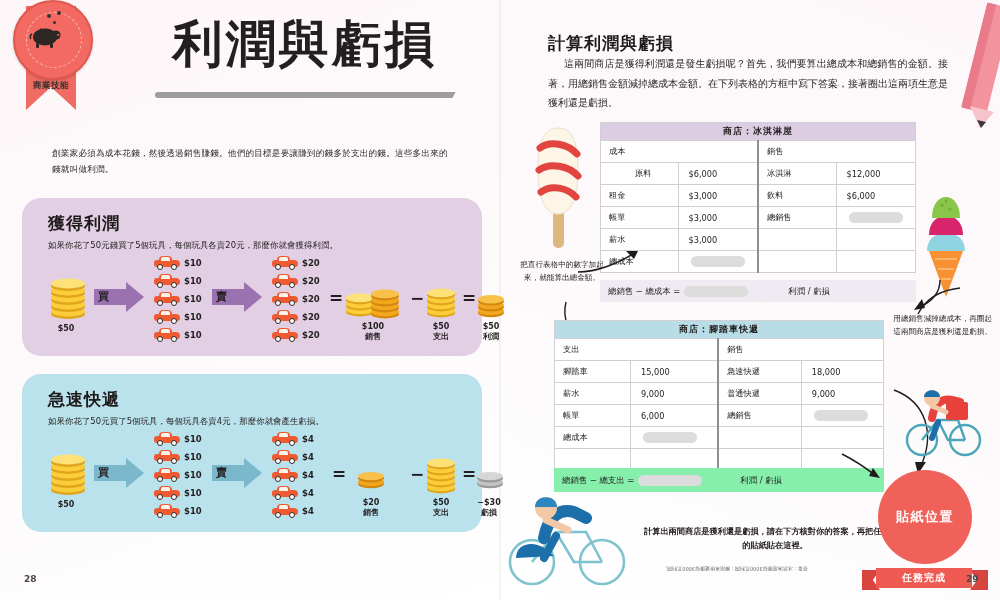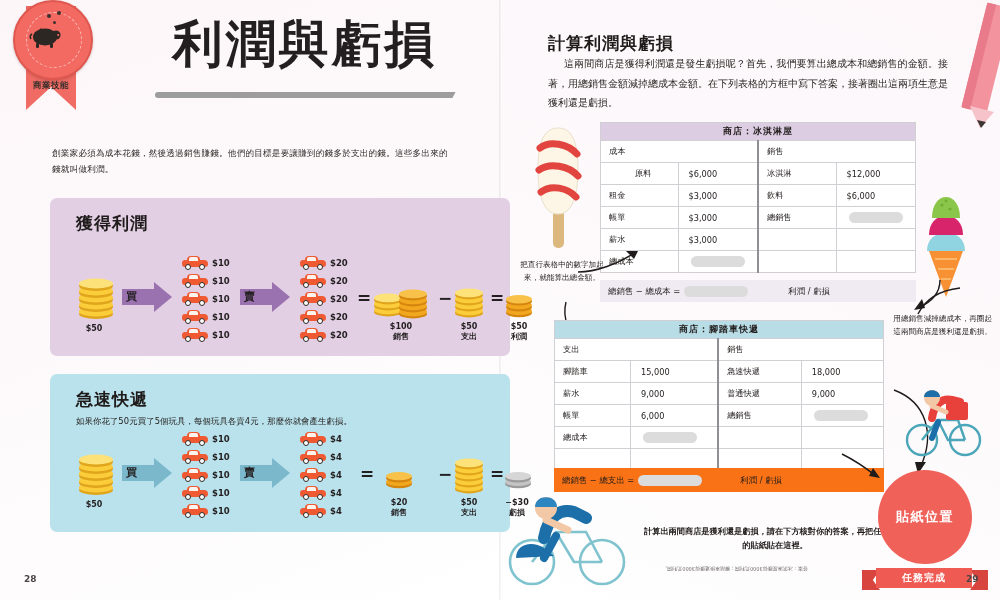--- a/index.html
+++ b/index.html
@@ -40,21 +40,21 @@
     text-align:center;line-height:1.06;}
   .title-rule{position:absolute;left:155px;top:92px;width:295px;height:6px;
     background:#9d9d9d;border-radius:3px;}
   .title-rule:after{content:"";position:absolute;right:-4px;top:0;
     width:8px;height:6px;background:#9d9d9d;transform:skewX(-28deg);}
 
   .intro-left{position:absolute;left:52px;top:146px;width:400px;
     font-size:8.6px;line-height:1.85;color:#2f2b29;letter-spacing:.2px;}
 
   
-  .panel{position:absolute;left:22px;width:460px;border-radius:7px;margin-left:28px;}
+  .panel{position:absolute;left:22px;width:460px;border-radius:19px;}
   .panel.profit{top:198px;height:158px;background:#e2cfe4;}
   .panel.loss{top:374px;height:158px;background:#b9e2ec;}
   .panel-title{position:absolute;left:26px;top:14px;font-size:17px;
     font-weight:800;color:#1f1b1a;letter-spacing:1px;}
   .panel-sub{position:absolute;left:26px;top:41px;width:410px;font-size:8.4px;
     color:#262220;line-height:1.6;letter-spacing:.1px;}
 
   .stage{position:absolute;left:10px;top:56px;width:445px;height:98px;}
 
   
@@ -166,20 +166,21 @@
 
   <div class="main-title">利潤與虧損</div>
   <div class="title-rule"></div>
 
   <div class="intro-left">
     <span>創業家必須為成本花錢，然後透過銷售賺錢。他們的目標是要讓賺到的錢多於支出的錢。這些多出來的錢就叫做利潤。</span>
   </div>
 
   <div class="panel profit">
     <div class="panel-title">獲得利潤</div>
+    <div class="panel-sub">如果你花了50元錢買了5個玩具，每個玩具各賣20元，那麼你就會獲得利潤。</div>
 
     <div class="stage">
 
       <div class="stack" style="left:14px;top:18px;width:40px;height:46px;">
         <svg width="44" height="48" viewBox="0 0 44 48">
           <g>
             <ellipse cx="22" cy="42" rx="17" ry="5" fill="#e0a51c"></ellipse>
               <ellipse cx="22" cy="39.5" rx="17" ry="5" fill="#fbcd3a"></ellipse>
             <ellipse cx="22" cy="35" rx="17" ry="5" fill="#e0a51c"></ellipse>
               <ellipse cx="22" cy="32.5" rx="17" ry="5" fill="#fbcd3a"></ellipse>
@@ -697,21 +698,21 @@
     <tr>
       <td class="lbl"></td>
       <td class="val"></td>
       <td class="lbl divider-col"></td>
       <td class="val"></td>
     </tr>
   </tbody>
     </table>
 
   <div class="sumbar" style="left:554px;top:468px;width:330px;height:24px;
-       background:#f97316;padding-left:8px;box-sizing:border-box;">
+       background:#86efac;padding-left:8px;box-sizing:border-box;">
     <span>總銷售 − 總支出 =</span>
     <span class="b"></span>
     <span style="margin-left:34px;">利潤 / 虧損</span>
   </div>
 
   <div class="note" style="left:888px;top:312px;width:104px;text-align:right;">用總銷售減掉總成本，再圈起這兩間商店是獲利還是虧損。</div>
   <svg class="illus" style="left:906px;top:278px;" width="40" height="36">
     <path d="M34 2 C34 14 26 24 12 30" stroke="#1f1b1a" stroke-width="1.4" fill="none"></path>
     <path d="M8 32 L19 30 L16 21 Z" fill="#1f1b1a"></path>
   </svg>

